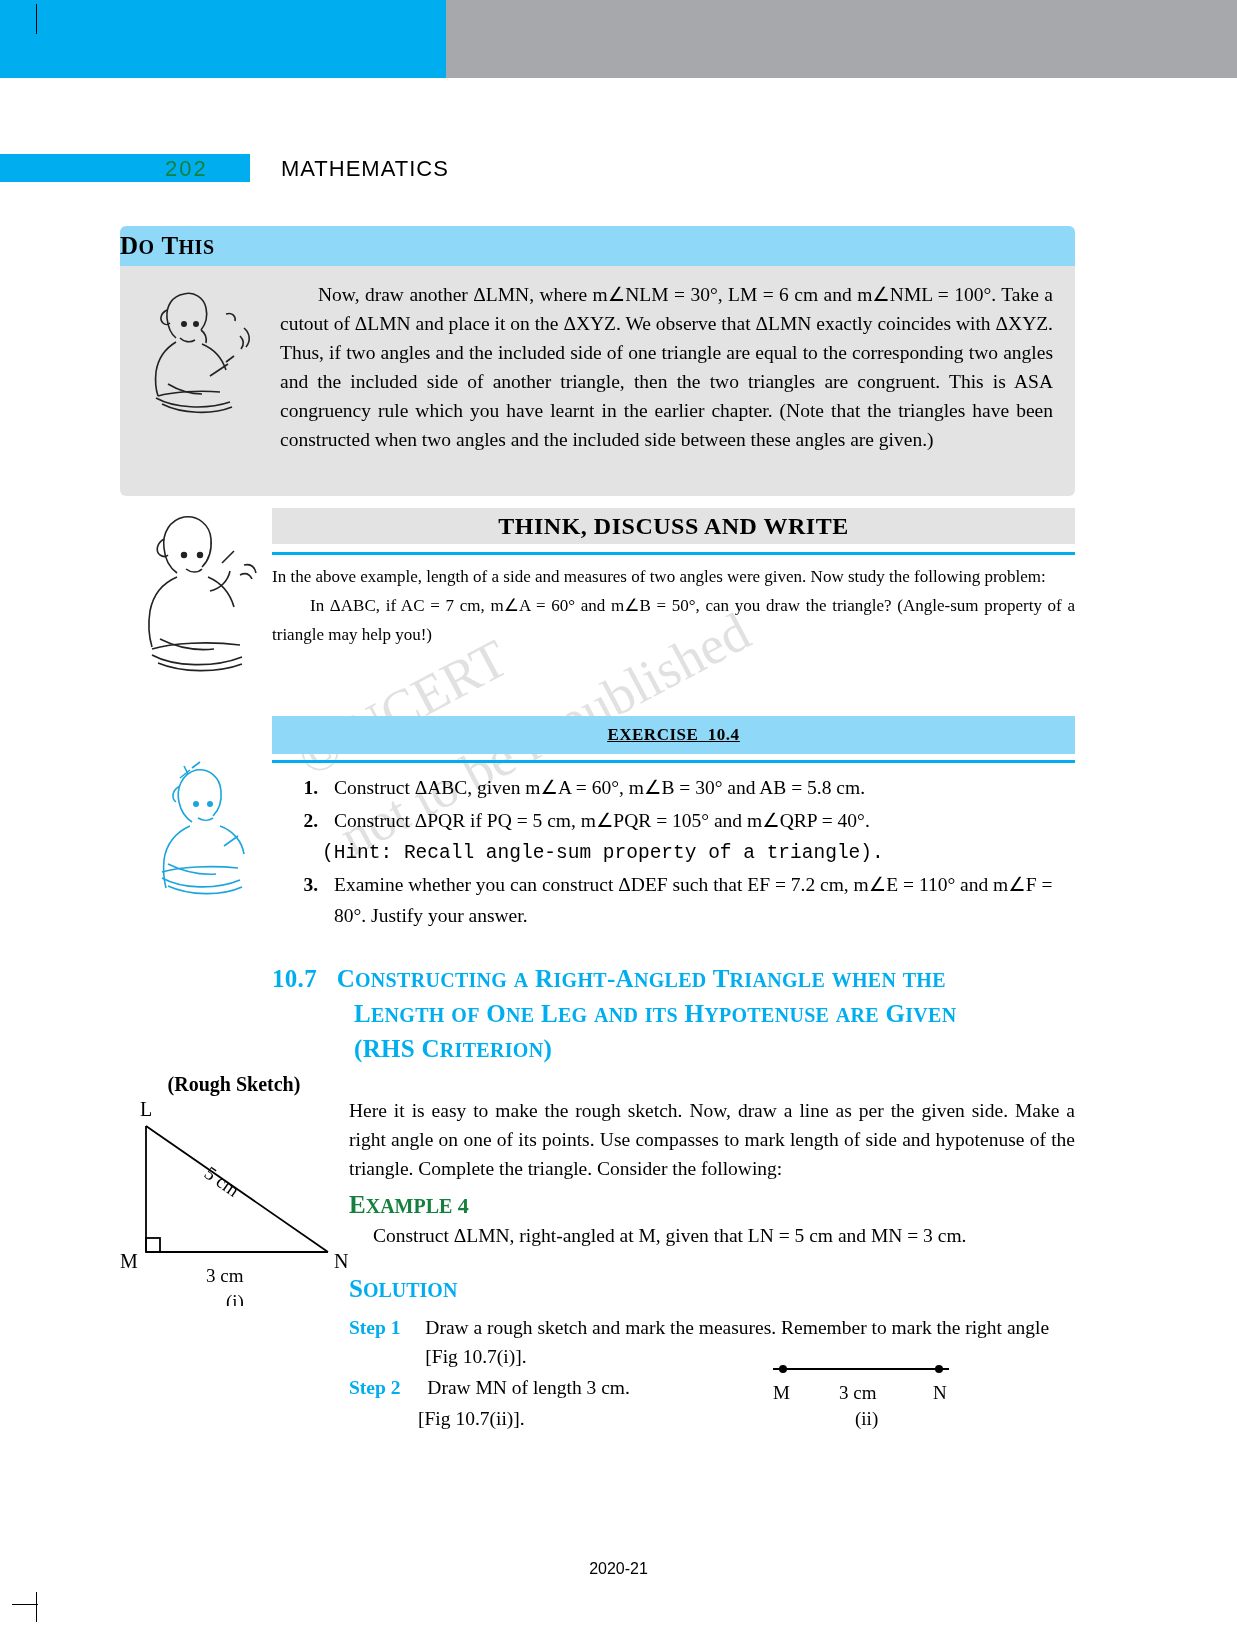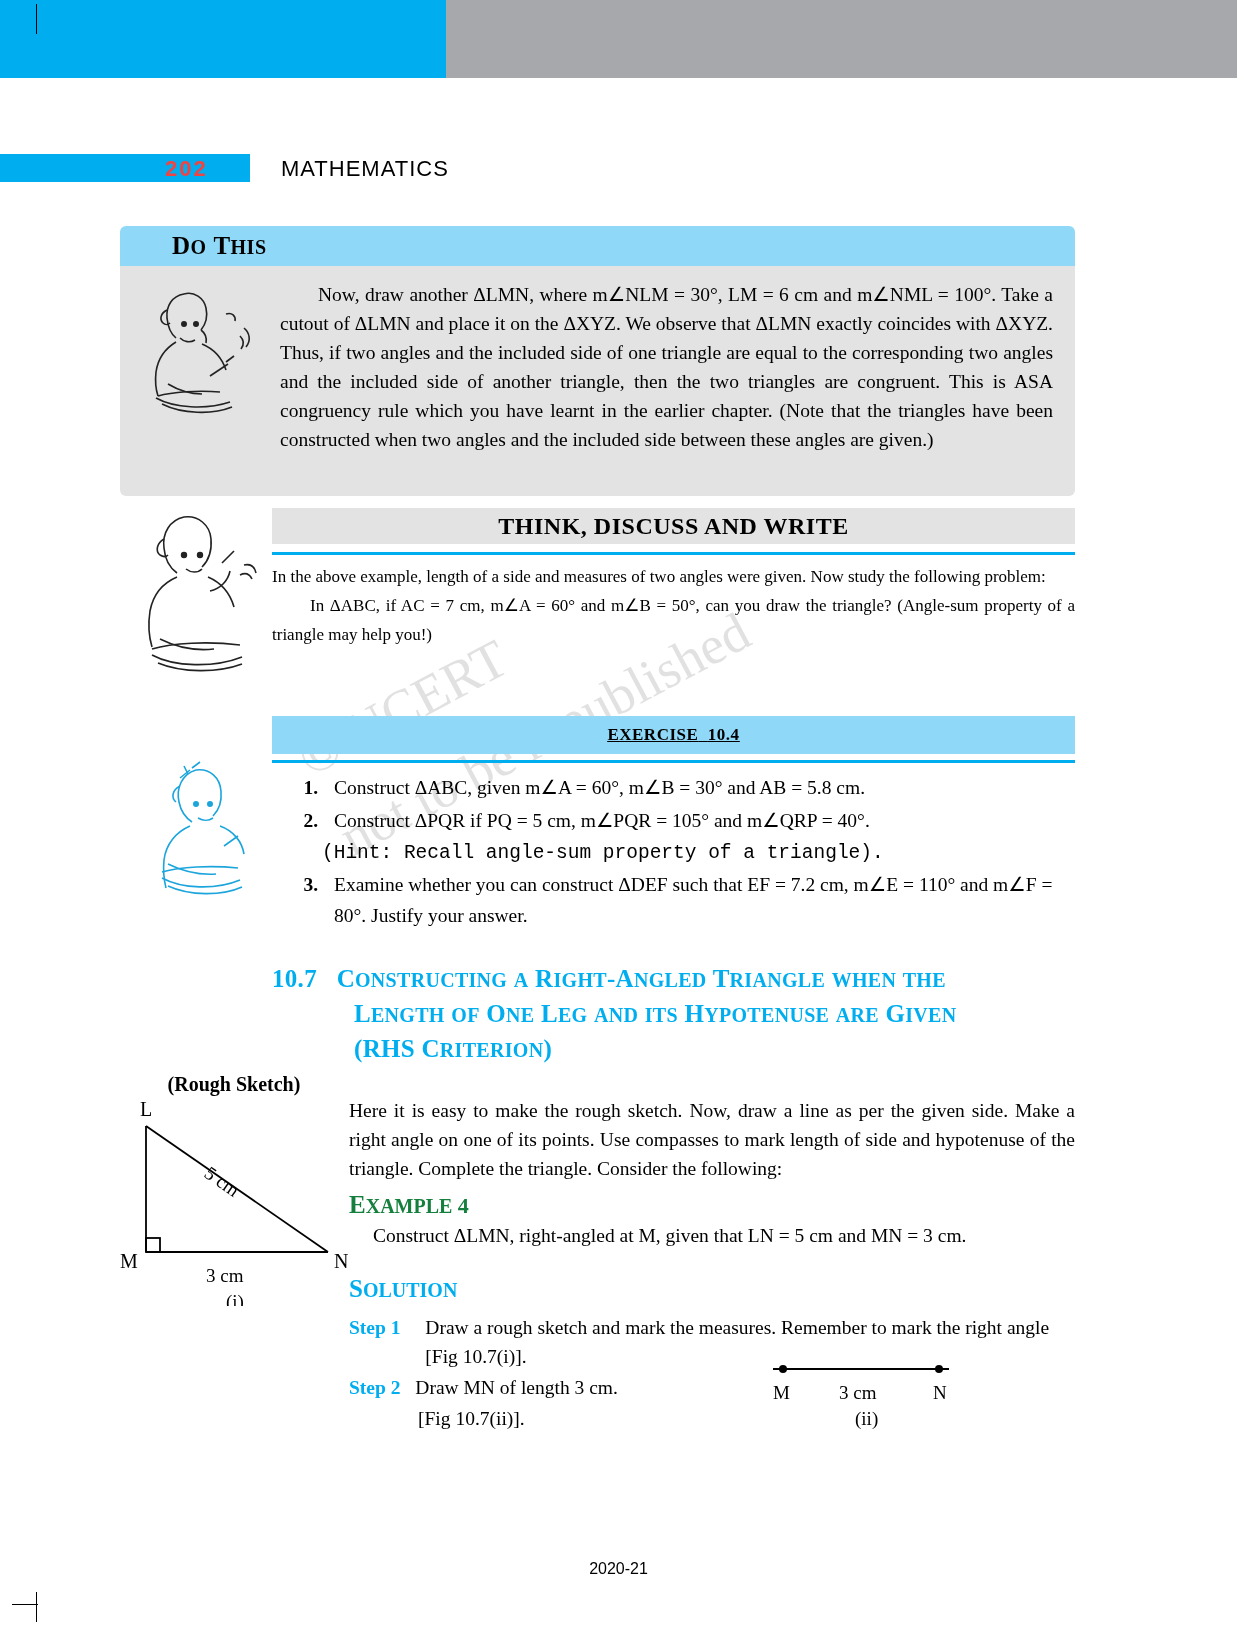--- a/index.html
+++ b/index.html
@@ -58,23 +58,22 @@
     left: 0; top: 154px;
     width: 250px; height: 28px;
     background: #00AEEF;
   }
   .pagenum {
     position: absolute;
     left: 165px; top: 156px;
     width: 80px;
     font-family: "Liberation Sans", sans-serif;
     font-size: 22px;
-    color: #ef4444;
+    color: #15803d;
     letter-spacing: 2px;
-    font-weight: bold;
   }
   .subject {
     position: absolute;
     left: 281px; top: 156px;
     font-family: "Liberation Sans", sans-serif;
     font-size: 22px;
     letter-spacing: 1px;
     color: #000000;
   }
   
@@ -85,21 +84,20 @@
   }
   .dothis-head {
     background: #8FD8F7;
     height: 40px;
     border-top-left-radius: 6px;
     border-top-right-radius: 6px;
     display: flex;
     align-items: center;
   }
   .dothis-head-text {
-    margin-left: 52px;
     font-size: 25px;
     font-weight: bold;
     letter-spacing: 0.5px;
   }
   .smallcaps-big { font-size: 25px; }
   .smallcaps-small { font-size: 20px; }
   .dothis-body {
     background: #E3E3E3;
     border-bottom-left-radius: 6px;
     border-bottom-right-radius: 6px;
@@ -470,21 +468,21 @@
     <span class="smallcaps-big">S</span><span class="sc">OLUTION</span>
   </div>
 
   <div class="step" style="top:1313px;">
     <span class="step-tag">Step 1</span>
     <span style="display:inline-block; width:640px; vertical-align:top; margin-left:20px;">Draw a rough sketch and mark the measures. Remember to mark the right angle [Fig 10.7(i)].</span>
   </div>
 
   <div class="step" style="top:1373px; width:380px;">
     <span class="step-tag">Step 2</span>
-    <span style="margin-left:10px;">Draw MN of length 3 cm.</span>
+    <span style="margin-left:22px;">Draw MN of length 3 cm.</span>
   </div>
   <div class="step" style="top:1404px; left:418px; width:380px;">[Fig 10.7(ii)].</div>
 
   <div class="fig2">
     <svg width="210" height="80" viewBox="0 0 210 80">
       <g stroke="#000" stroke-width="1.8">
         <line x1="8" y1="14" x2="184" y2="14"></line>
       </g>
       <circle cx="18" cy="14" r="4" fill="#000"></circle>
       <circle cx="174" cy="14" r="4" fill="#000"></circle>

